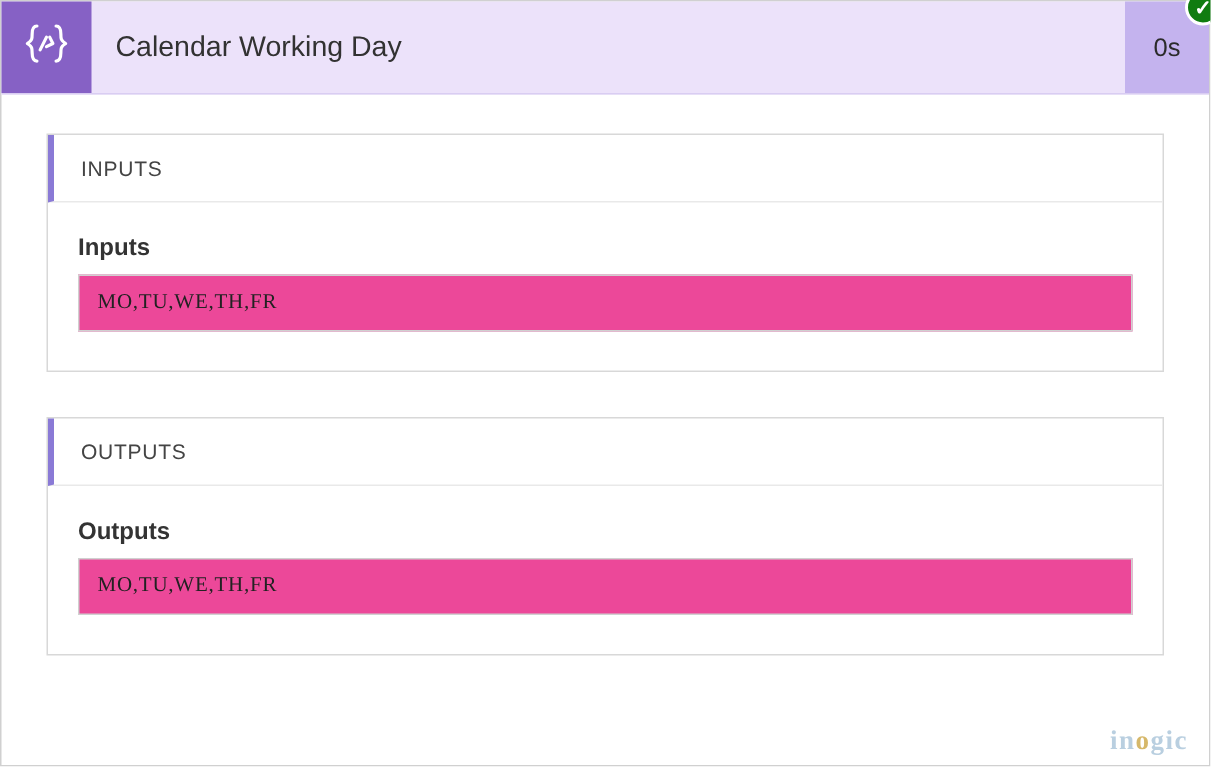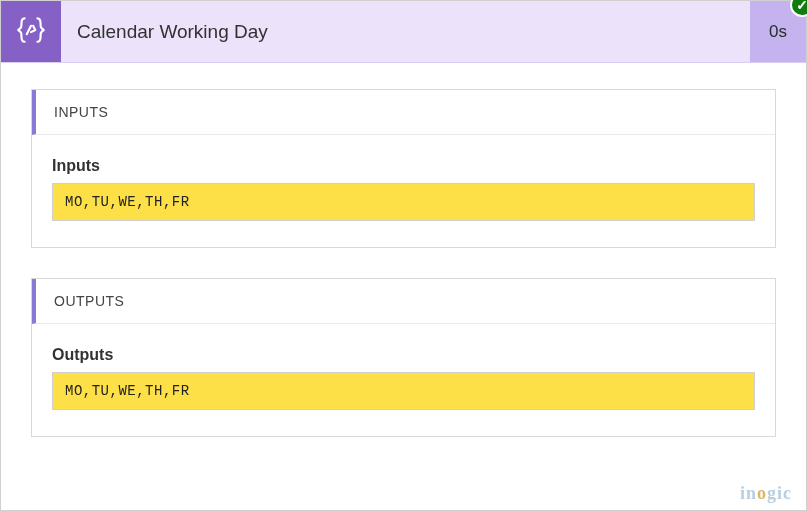--- a/index.html
+++ b/index.html
@@ -93,25 +93,25 @@
     }
     .field-label {
       font-size: 16px;
       font-weight: 600;
       color: #333;
       margin-bottom: 8px;
     }
     .field-value {
       border: 1px solid #d0d0d0;
       padding: 10px 12px;
-      font-family: Liberation Mono, monospace;
+      font-family: Liberation Serif, serif;
       font-size: 14px;
       letter-spacing: 0.5px;
       color: #222;
-      background: #fde047;
+      background: #ec4899;
     }
     .watermark {
       position: absolute;
       right: 14px;
       bottom: 6px;
       font-size: 18px;
       font-weight: 600;
       letter-spacing: 1px;
       color: #b9cfe0;
       font-family: Liberation Serif, serif;

